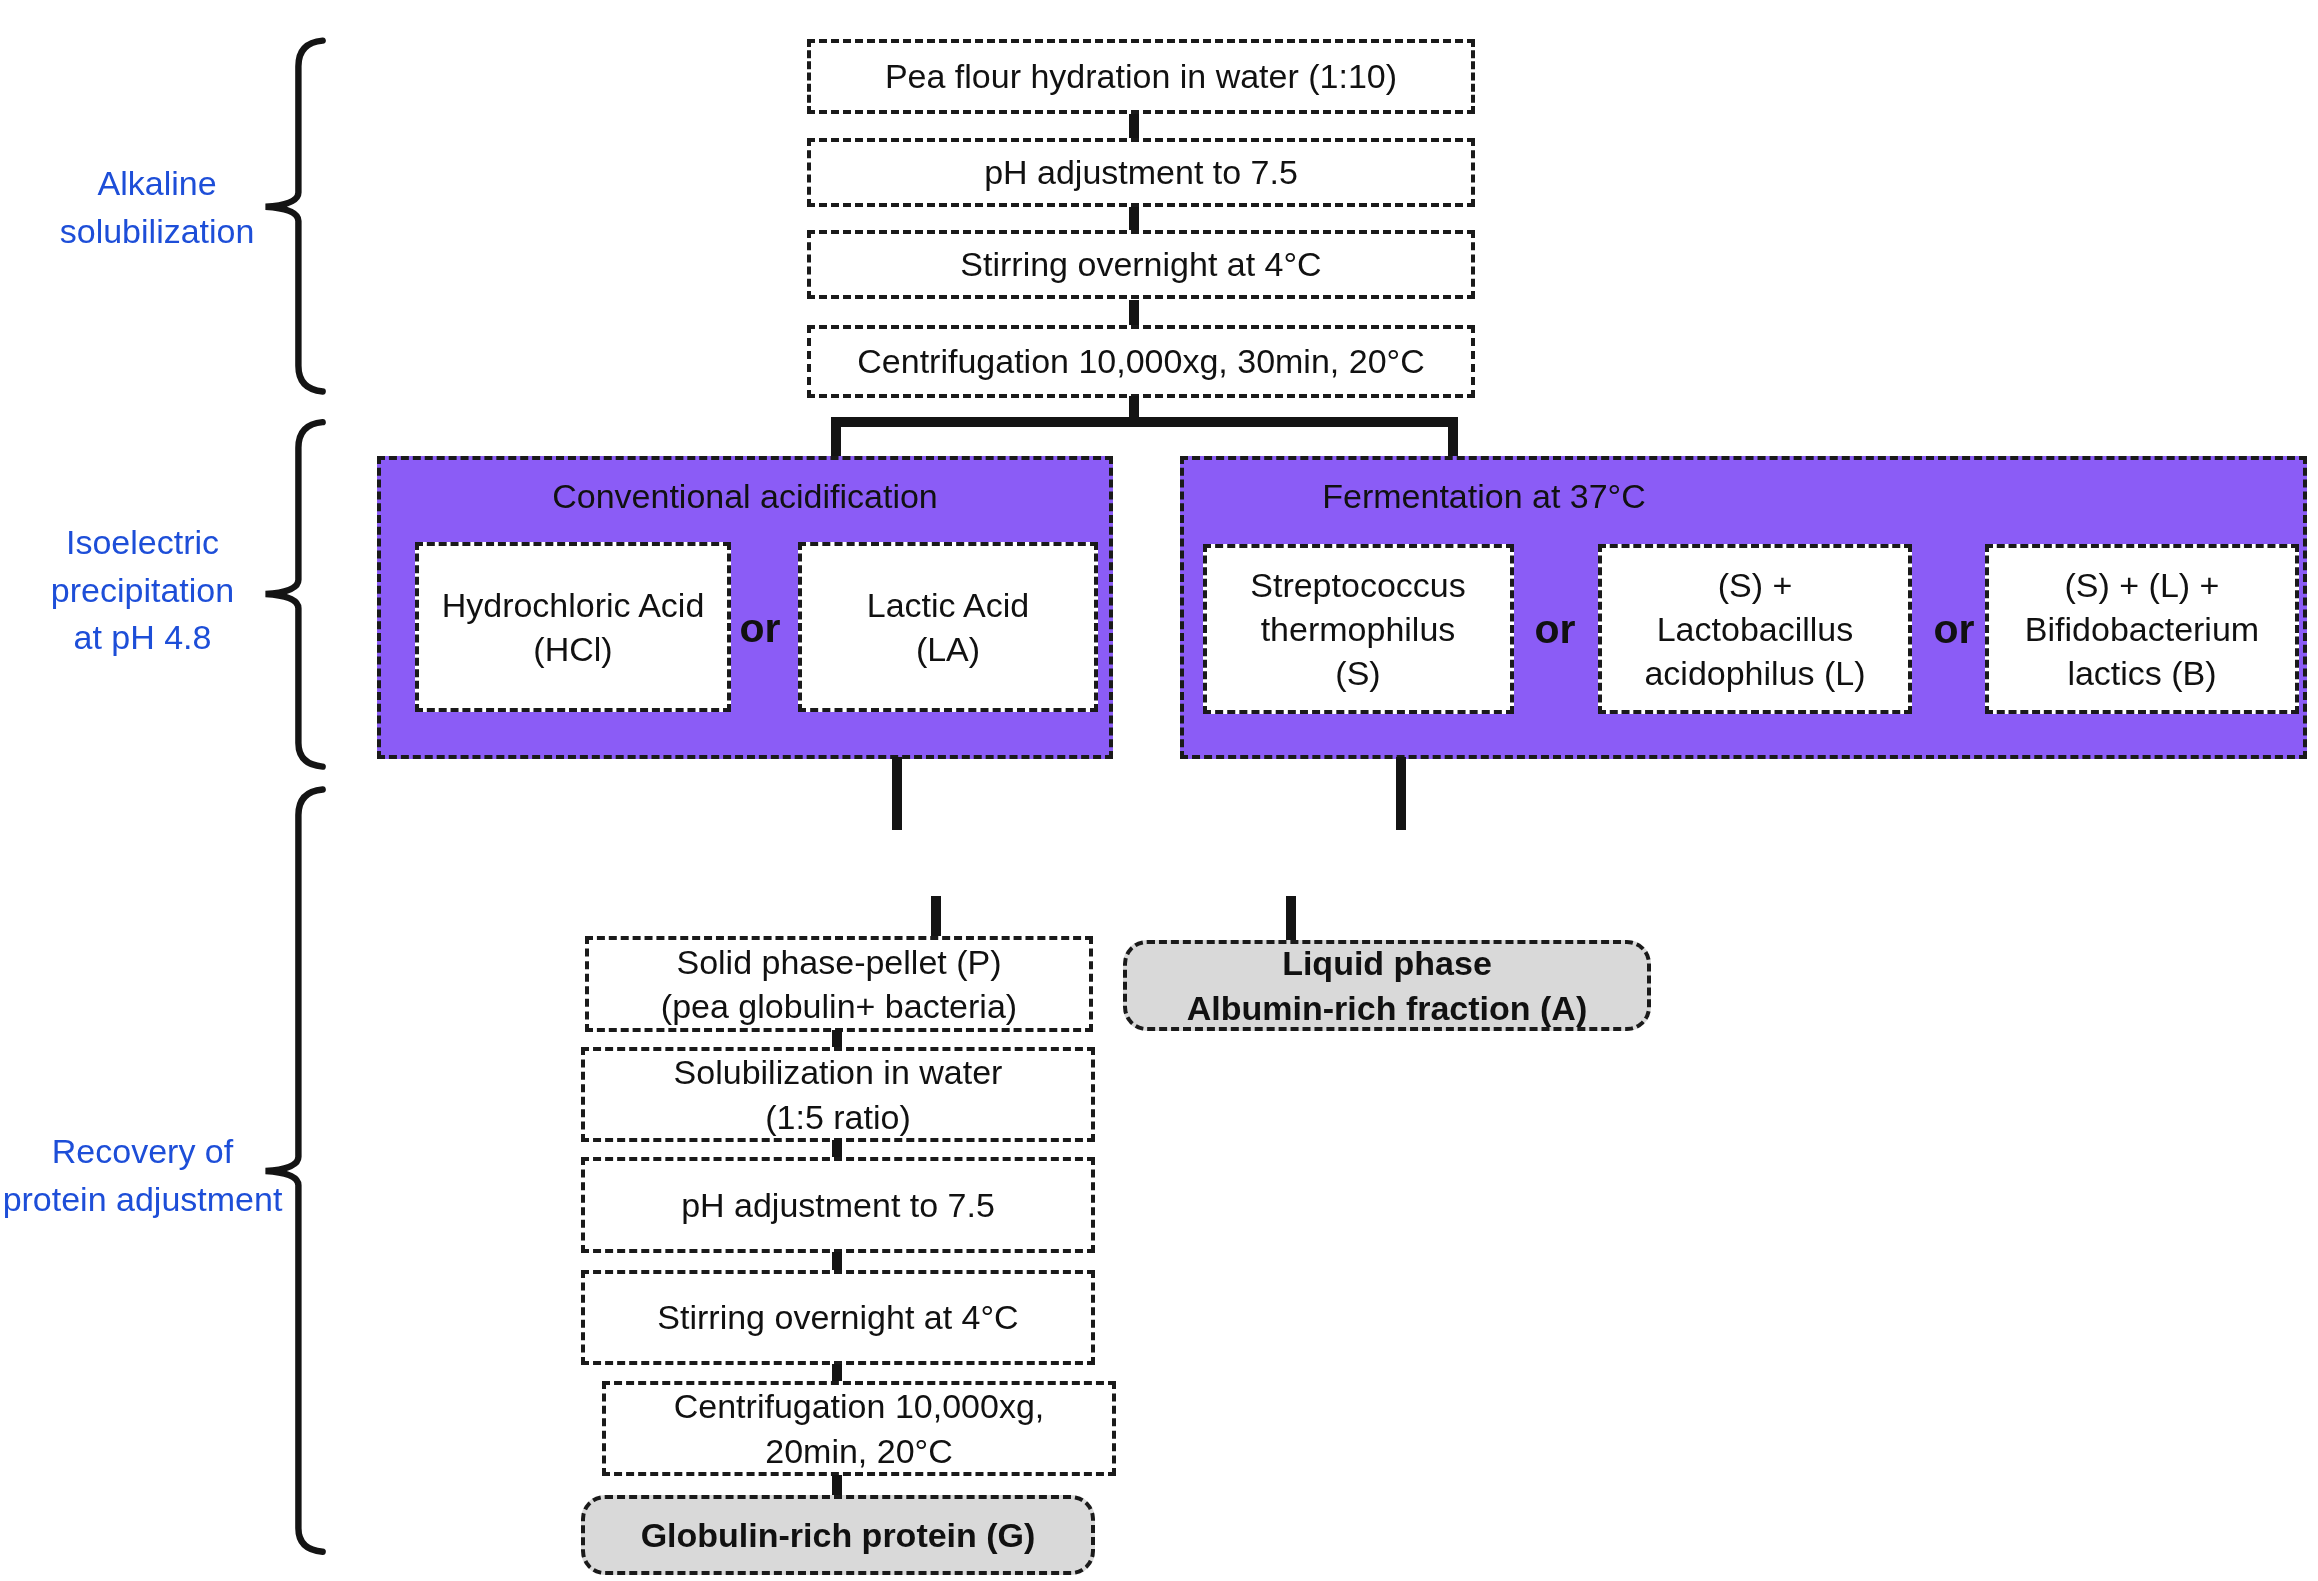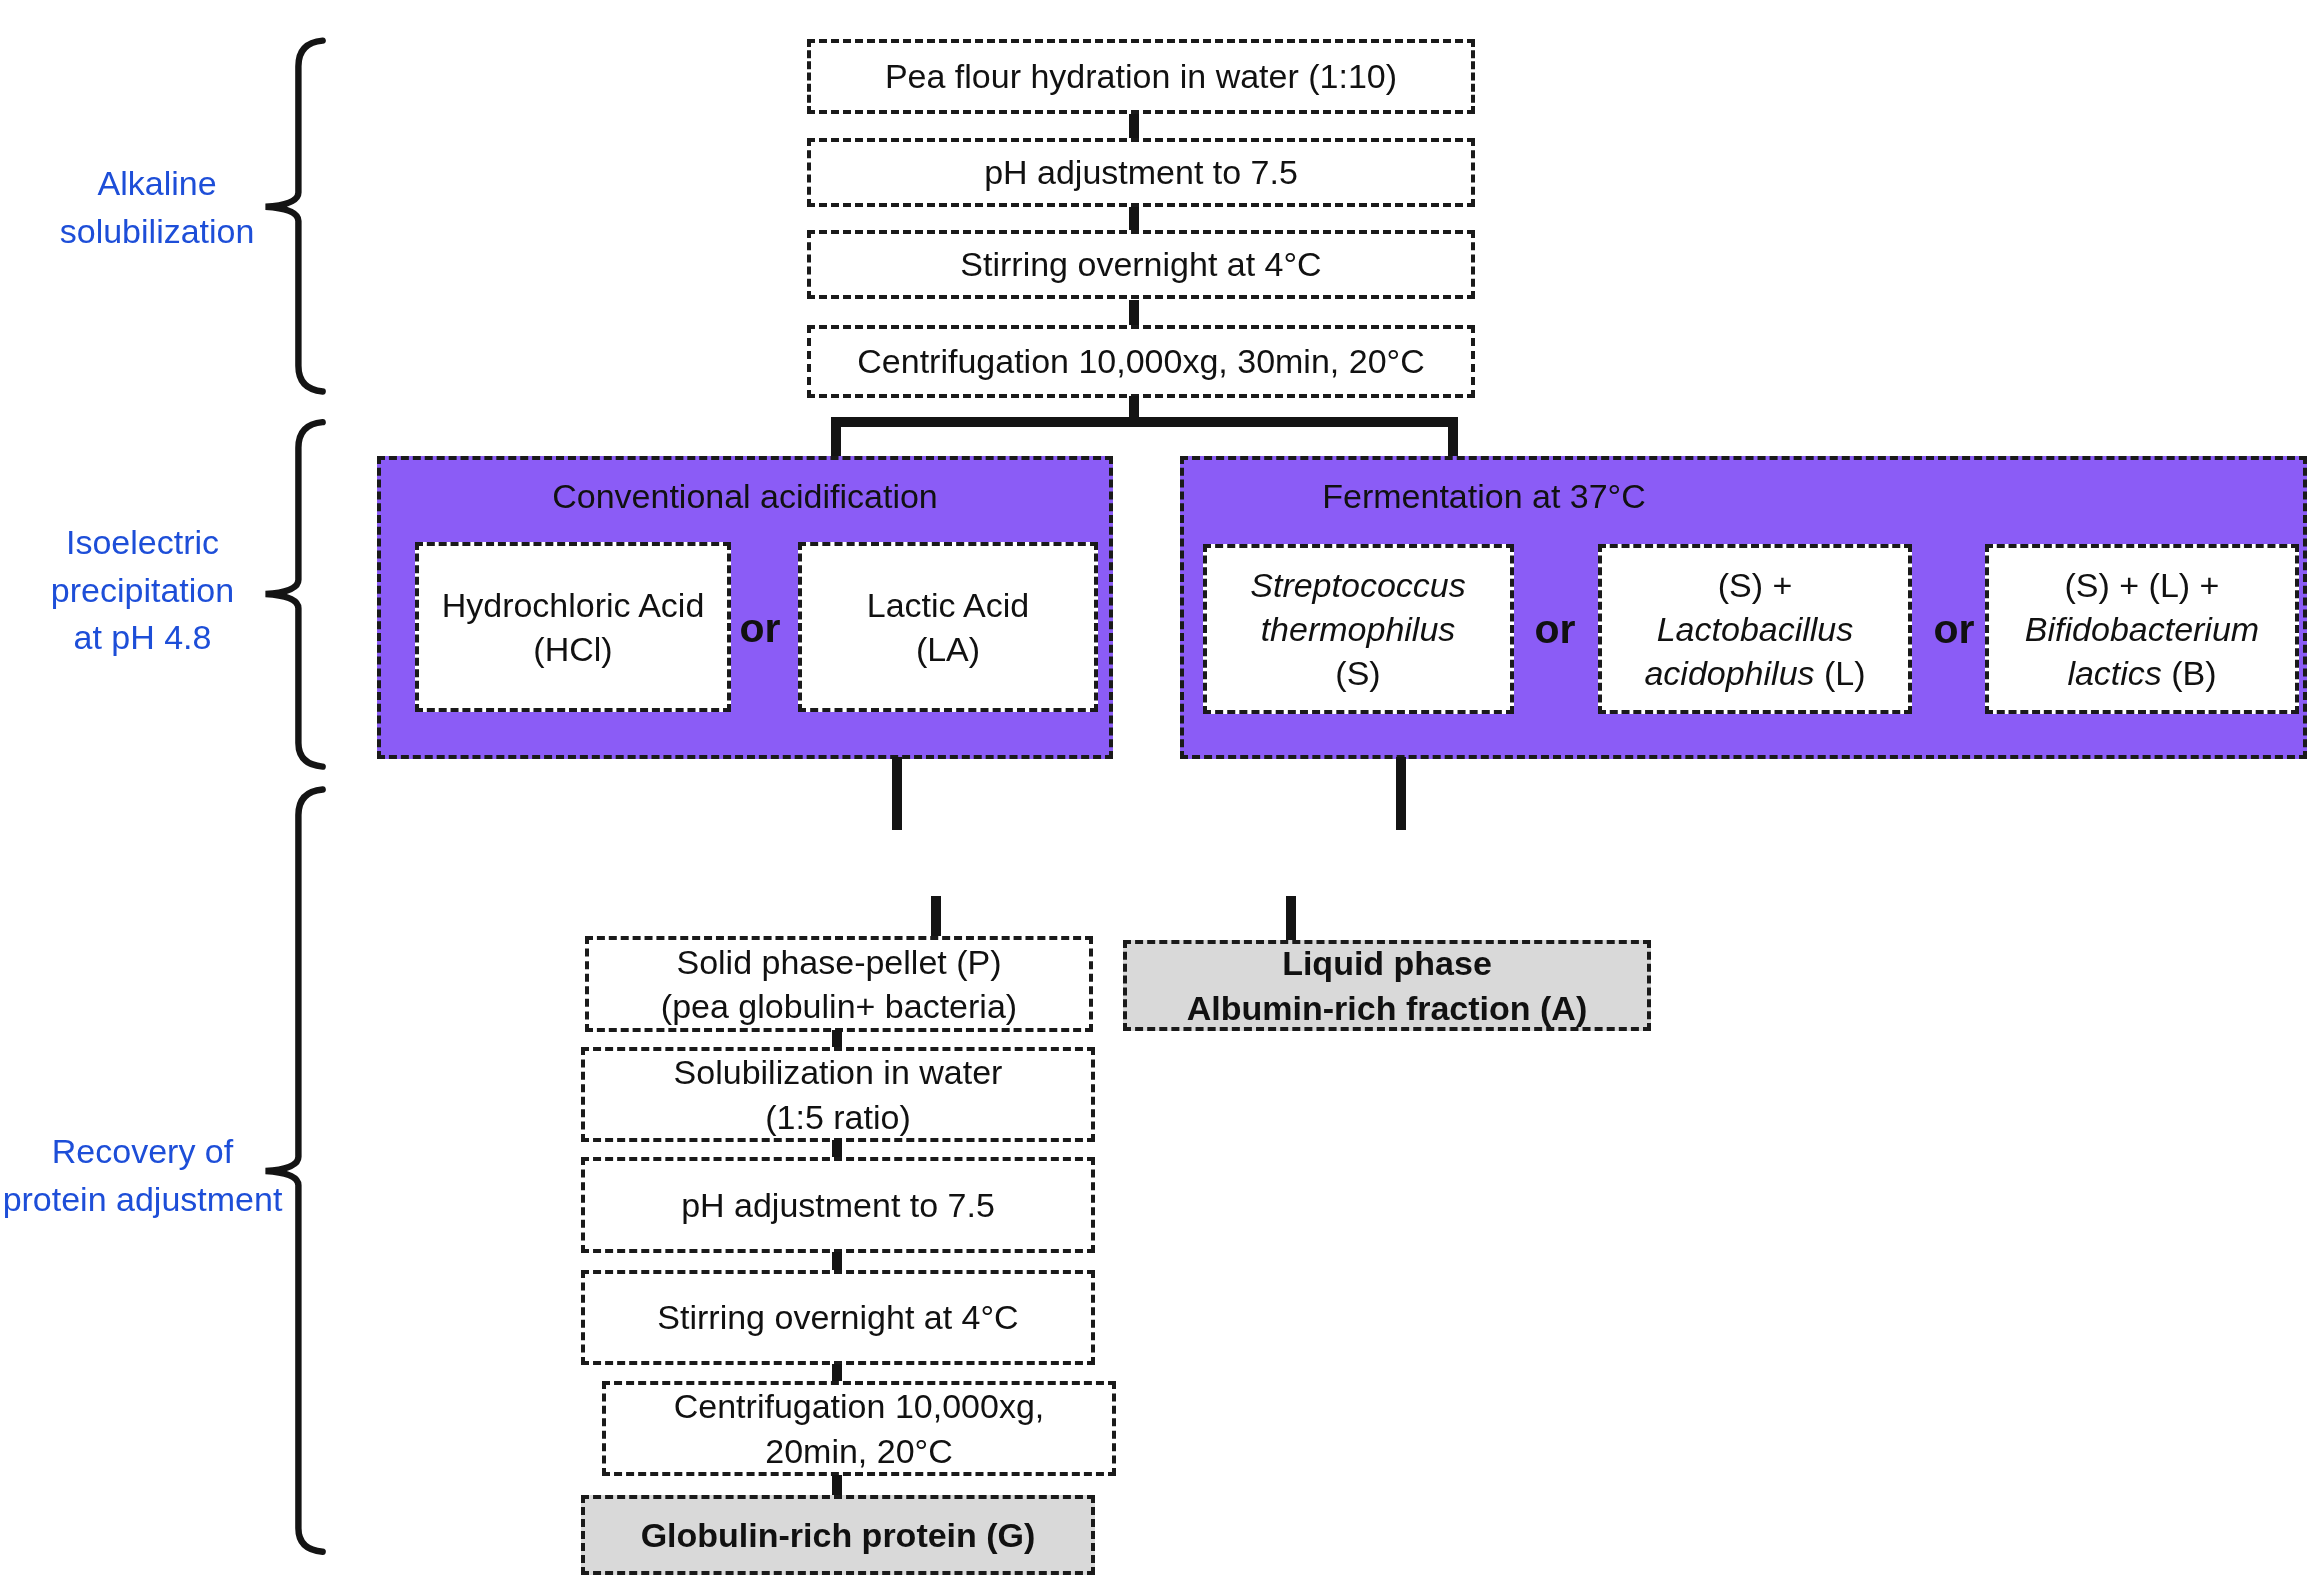--- a/index.html
+++ b/index.html
@@ -7,36 +7,36 @@
     position:relative; width:2319px; height:1581px; background:#ffffff;
     font-family:"Liberation Sans", sans-serif; color:#111111;
   }
   .box {
     position:absolute; box-sizing:border-box;
     border:4.3px dashed #1a1a1a; background:#ffffff;
     display:flex; flex-direction:column; align-items:center; justify-content:center;
     text-align:center; font-size:34px; line-height:1.3; color:#111111;
     white-space:pre-line;
   }
-  .gray { background:#d9d9d9; font-weight:700; }
+  .gray { background:#d9d9d9; font-weight:700;border-radius:24px; }
   .groupbox {
     position:absolute; box-sizing:border-box;
     border:4.3px dashed #1a1a1a; background:#8b5cf6;
   }
   .gtitle { position:absolute; text-align:center; font-size:34px; color:#111111; }
   .conn { position:absolute; background:#141414; }
   .orlbl {
     position:absolute; transform:translate(-50%,-50%);
     font-weight:700; font-size:41px; color:#111111;
   }
   .slabel {
     position:absolute; font-size:34px; line-height:1.4; color:#1d4ed8;
     text-align:center; white-space:pre-line;
   }
-  .it { font-style:italic; }
+  .it { }
   .braces { position:absolute; left:0; top:0; }
 </style>
 </head>
 <body>
 
 <div id="canvas">
 
   <svg class="braces" width="2319" height="1581" viewBox="0 0 3251 2217">
     <path d="M 452 57 Q 418 60 418 93 L 418 270 Q 418 287 372 290 Q 418 293 418 310 L 418 513 Q 418 546 452 549" fill="none" stroke="#141414" stroke-width="9" stroke-linecap="round"></path>
     <path d="M 452 592 Q 418 595 418 628 L 418 813 Q 418 830 372 833 Q 418 836 418 853 L 418 1042 Q 418 1072 452 1075" fill="none" stroke="#141414" stroke-width="9" stroke-linecap="round"></path>

